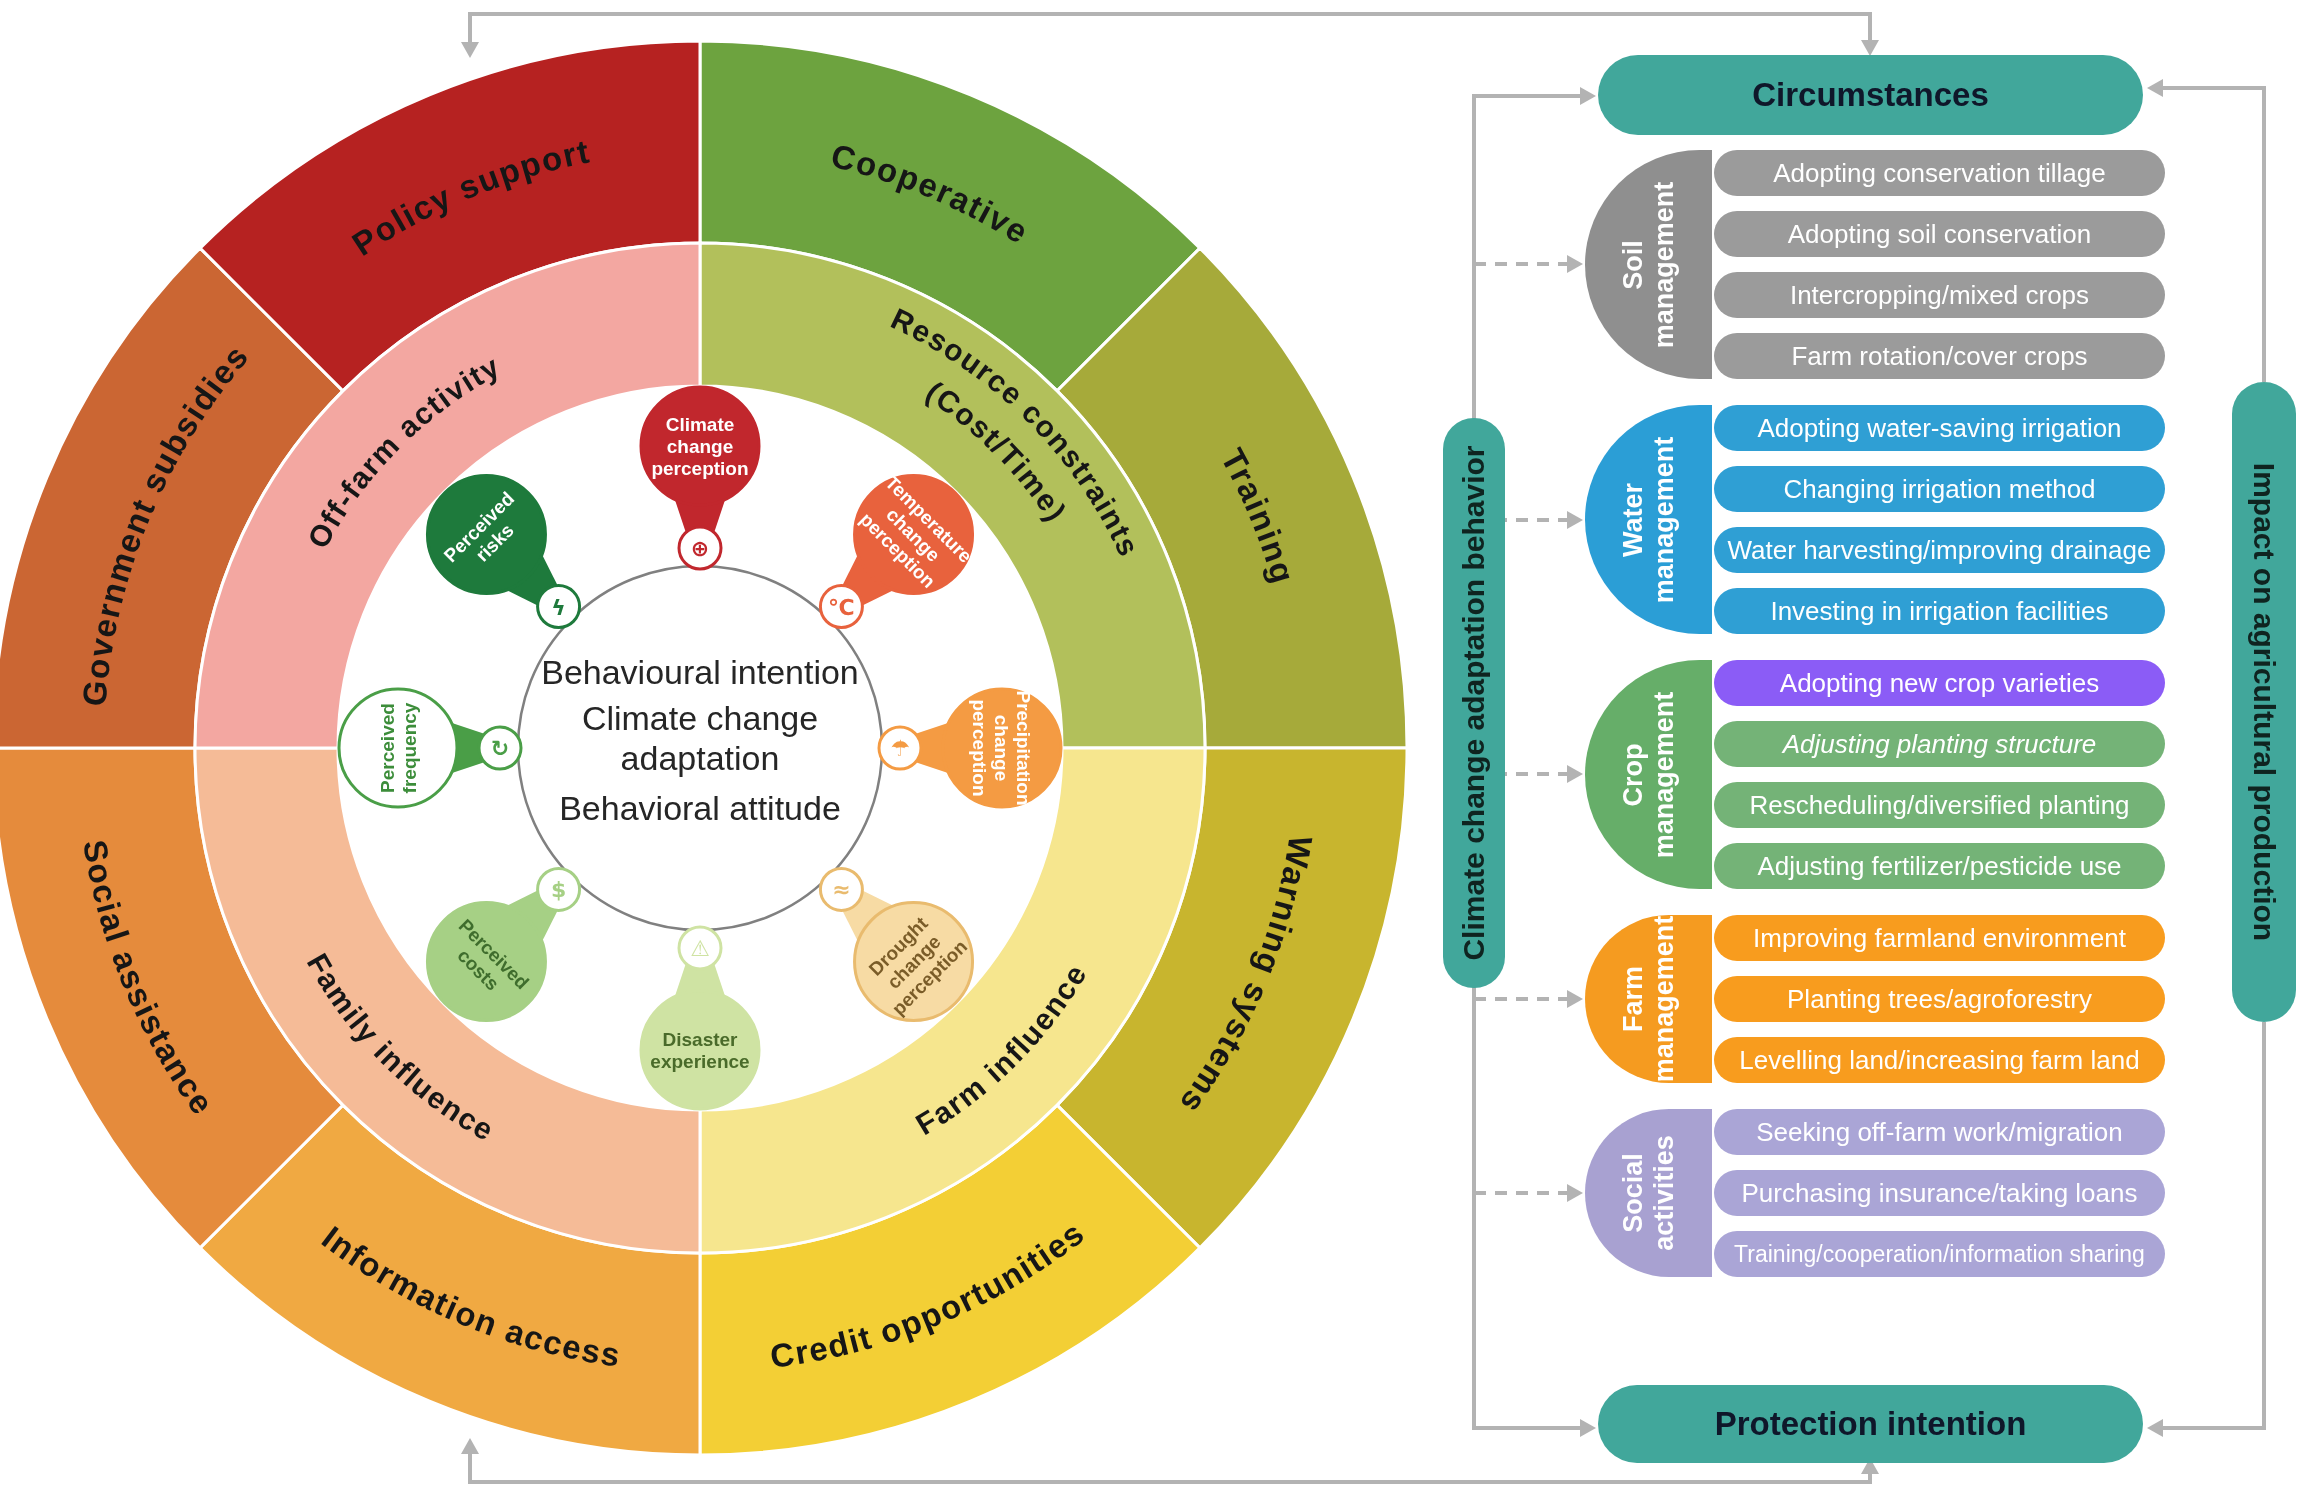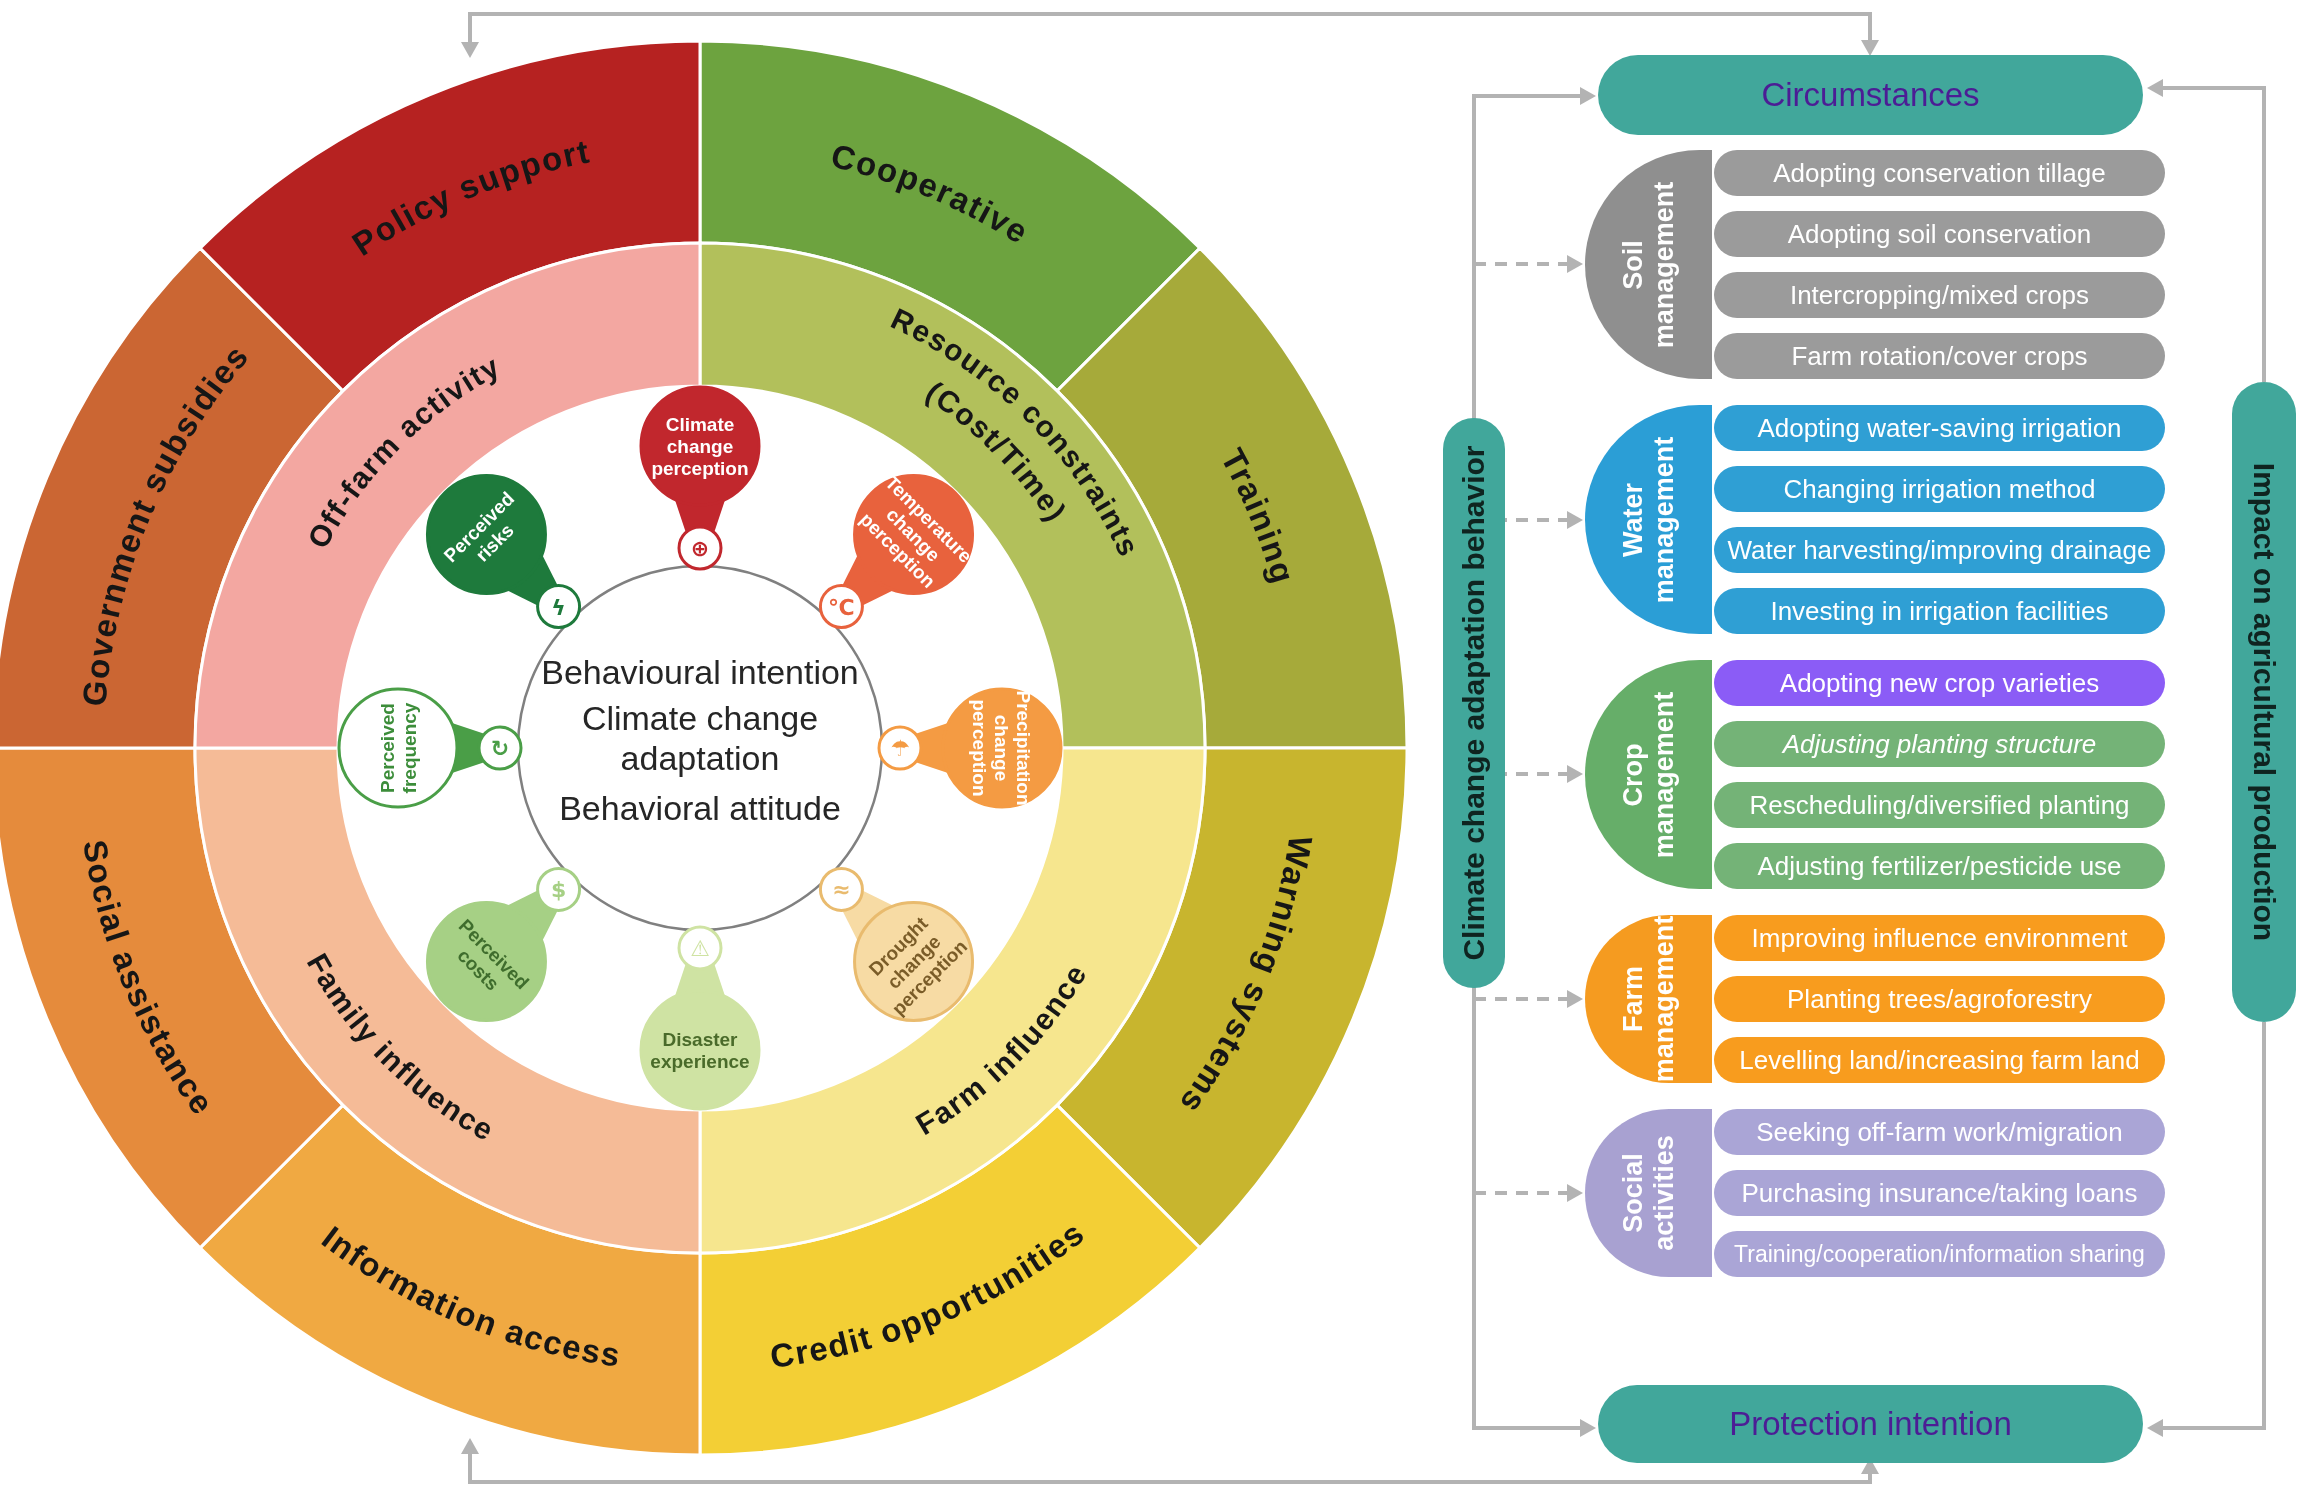--- a/index.html
+++ b/index.html
@@ -2,21 +2,21 @@
 <html><head>
 <meta charset="utf-8">
 <style>
   html,body{margin:0;padding:0;background:#fff;}
   body{font-family:"Liberation Sans","DejaVu Sans",sans-serif;}
   .stage{position:relative;width:2304px;height:1495px;background:#fff;overflow:hidden;}
   svg{font-family:"Liberation Sans","DejaVu Sans",sans-serif;}
   #wheel{position:absolute;left:0;top:0;}
   #connectors{position:absolute;left:0;top:0;}
   .pill{position:absolute;border-radius:42px;display:flex;align-items:center;justify-content:center;
-        font-weight:normal;font-size:33px;color:#4c1d95;}
+        font-weight:bold;font-size:33px;color:#0f172a;}
   #circumstances{left:1598px;top:55px;width:545px;height:80px;}
   #protection{left:1598px;top:1385px;width:545px;height:78px;}
   .vbar{position:absolute;border-radius:32px;}
   #left-bar{left:1443px;top:418px;width:62px;height:570px;}
   #right-bar{left:2232px;top:382px;width:64px;height:640px;}
   .vtext{position:absolute;top:50%;left:50%;white-space:nowrap;font-weight:bold;font-size:30px;color:#0f2420;}
   #left-bar .vtext{transform:translate(-50%,-50%) rotate(-90deg);}
   #right-bar .vtext{transform:translate(-50%,-50%) rotate(90deg);}
   #groups{position:absolute;left:1585px;top:150px;width:580px;display:flex;flex-direction:column;gap:26px;}
   .group{display:flex;gap:2px;}
@@ -207,21 +207,21 @@
     </div>
 
     <div class="group">
       <div class="glabel" style="background: rgb(245, 155, 32);">
         <div class="glabel-text">
           <span>Farm</span>
           <span>management</span>
         </div>
       </div>
       <div class="gitems">
-        <div class="item" style="background: rgb(248, 156, 30);">Improving influence environment</div>
+        <div class="item" style="background: rgb(248, 156, 30);">Improving farmland environment</div>
         <div class="item" style="background: rgb(248, 156, 30);">Planting trees/agroforestry</div>
         <div class="item" style="background: rgb(248, 156, 30);">Levelling land/increasing farm land</div>
       </div>
     </div>
 
     <div class="group">
       <div class="glabel" style="background: rgb(168, 161, 209);">
         <div class="glabel-text">
           <span>Social</span>
           <span>activities</span>

